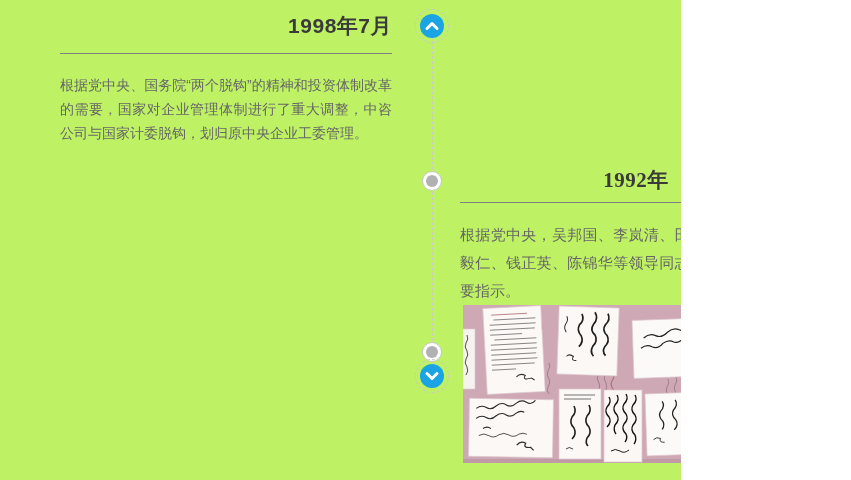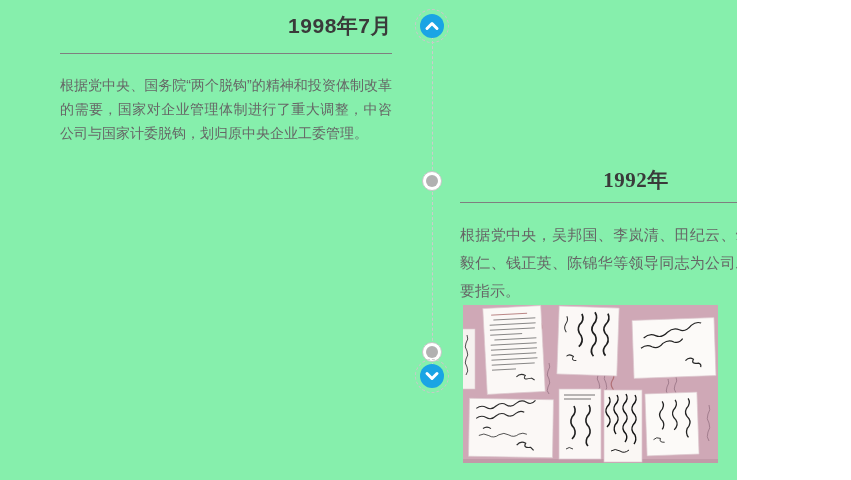--- a/index.html
+++ b/index.html
@@ -1,17 +1,17 @@
 <!DOCTYPE html>
 <html><head>
 <meta charset="utf-8">
 <style>
   html,body{margin:0;padding:0;background:#fff;}
   .stage{
-    position:relative;width:737px;height:480px;background:#86efac;overflow:hidden;
+    position:relative;width:681px;height:480px;background:#bef264;overflow:hidden;
     font-family:"Liberation Sans","DejaVu Sans",sans-serif;
   }
   
   .entry{position:absolute;}
   .entry h2{
     margin:0;font-size:21px;line-height:28px;font-weight:bold;color:#3a3a3a;
     letter-spacing:.5px;
   }
   .entry .rule{height:0;border-top:1px solid #7f7f7f;}
   .entry p{

